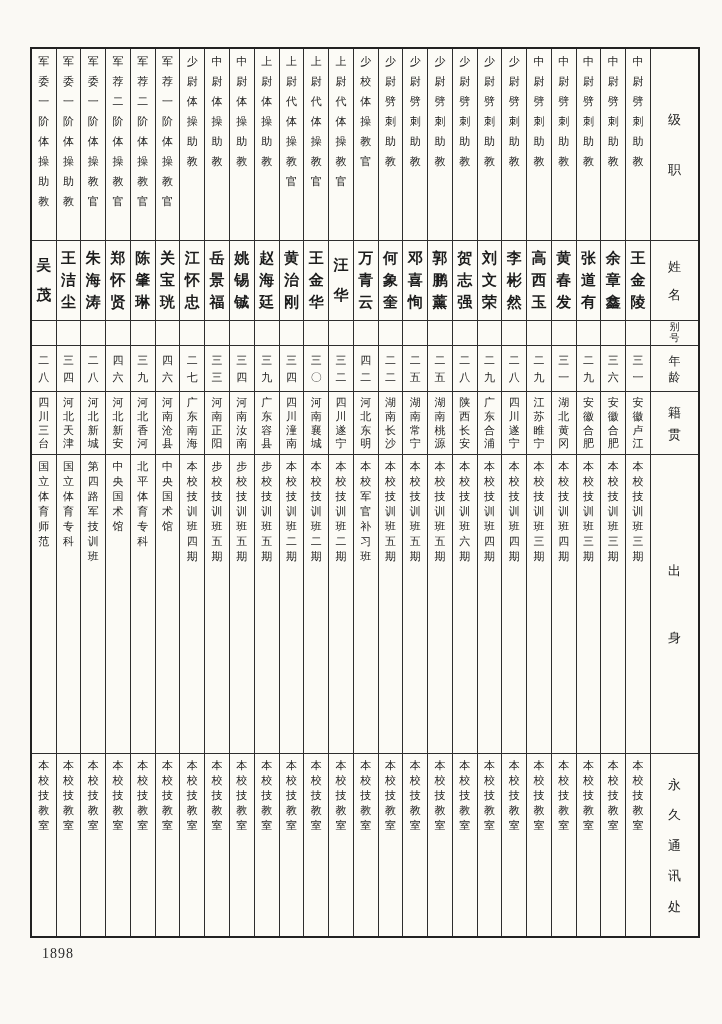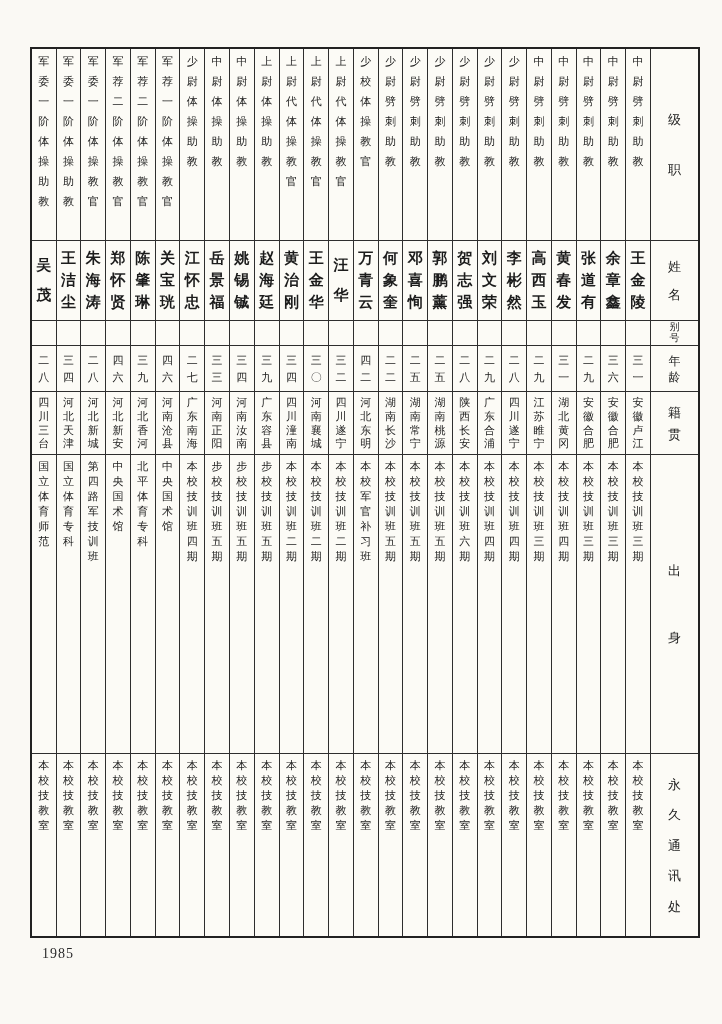--- a/index.html
+++ b/index.html
@@ -1167,13 +1167,13 @@
     <div class="cell h-contact p-contact">
         <span class="ch">本</span>
         <span class="ch">校</span>
         <span class="ch">技</span>
         <span class="ch">教</span>
         <span class="ch">室</span>
       </div>
   </div>
 </div>
 
-<div class="page-number">1985</div>
+<div class="page-number">1898</div>
 
 </body></html>

